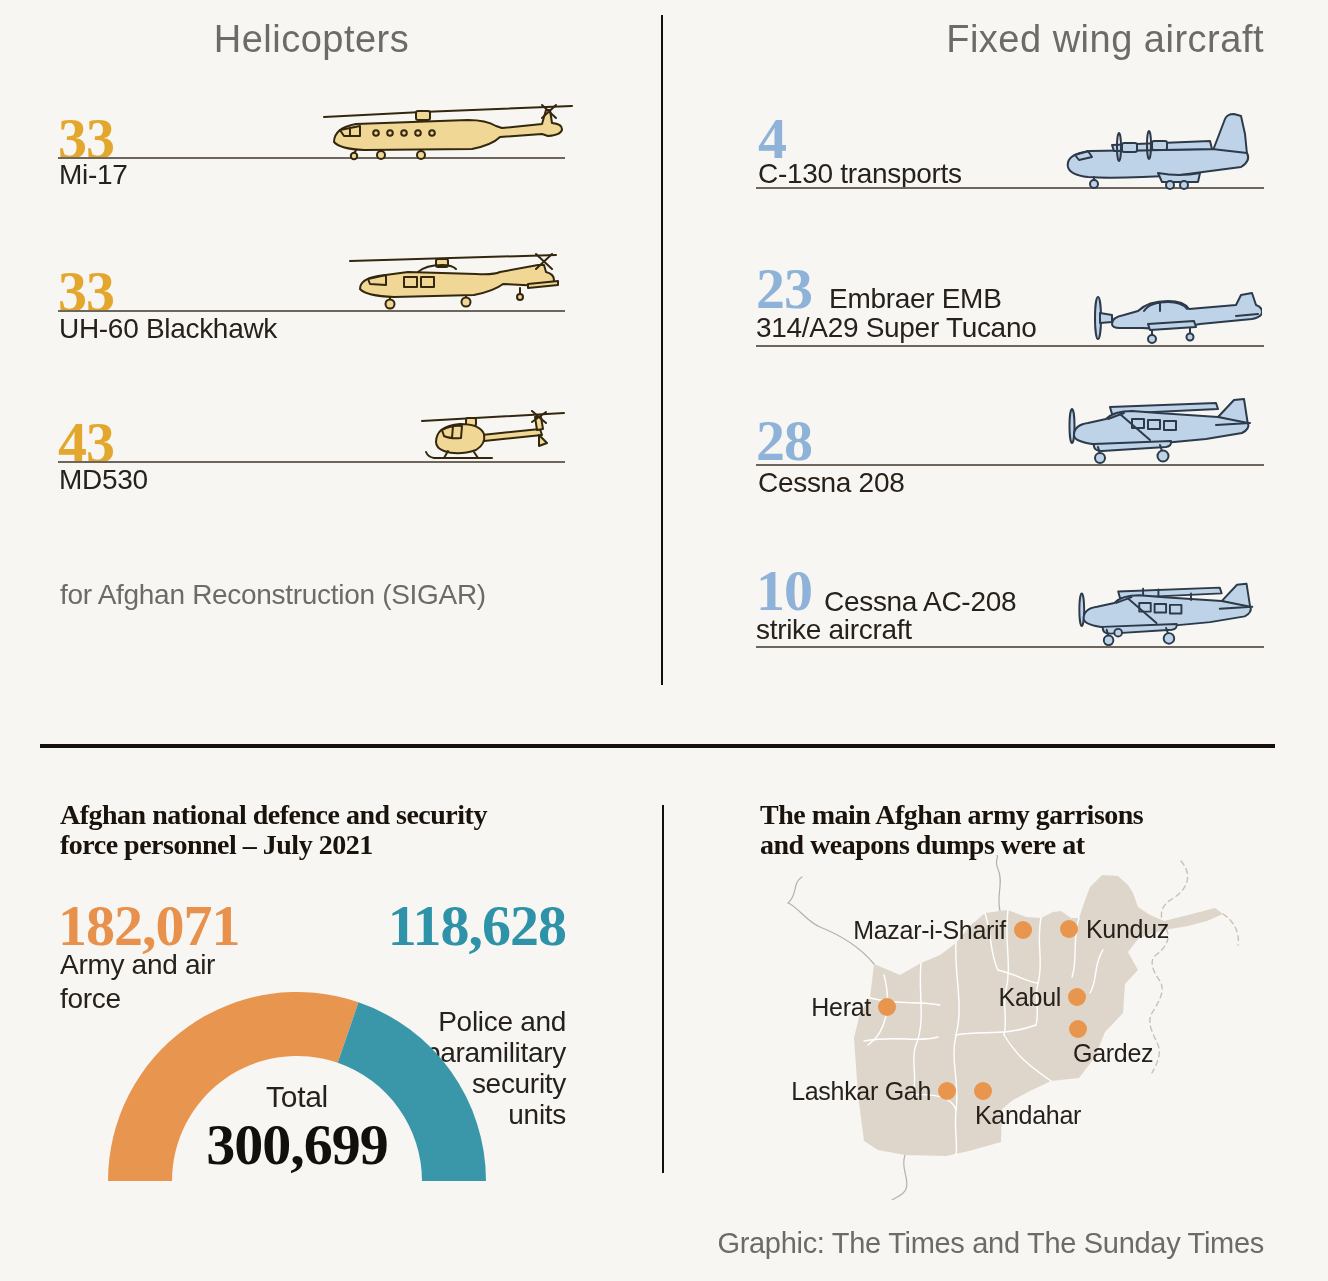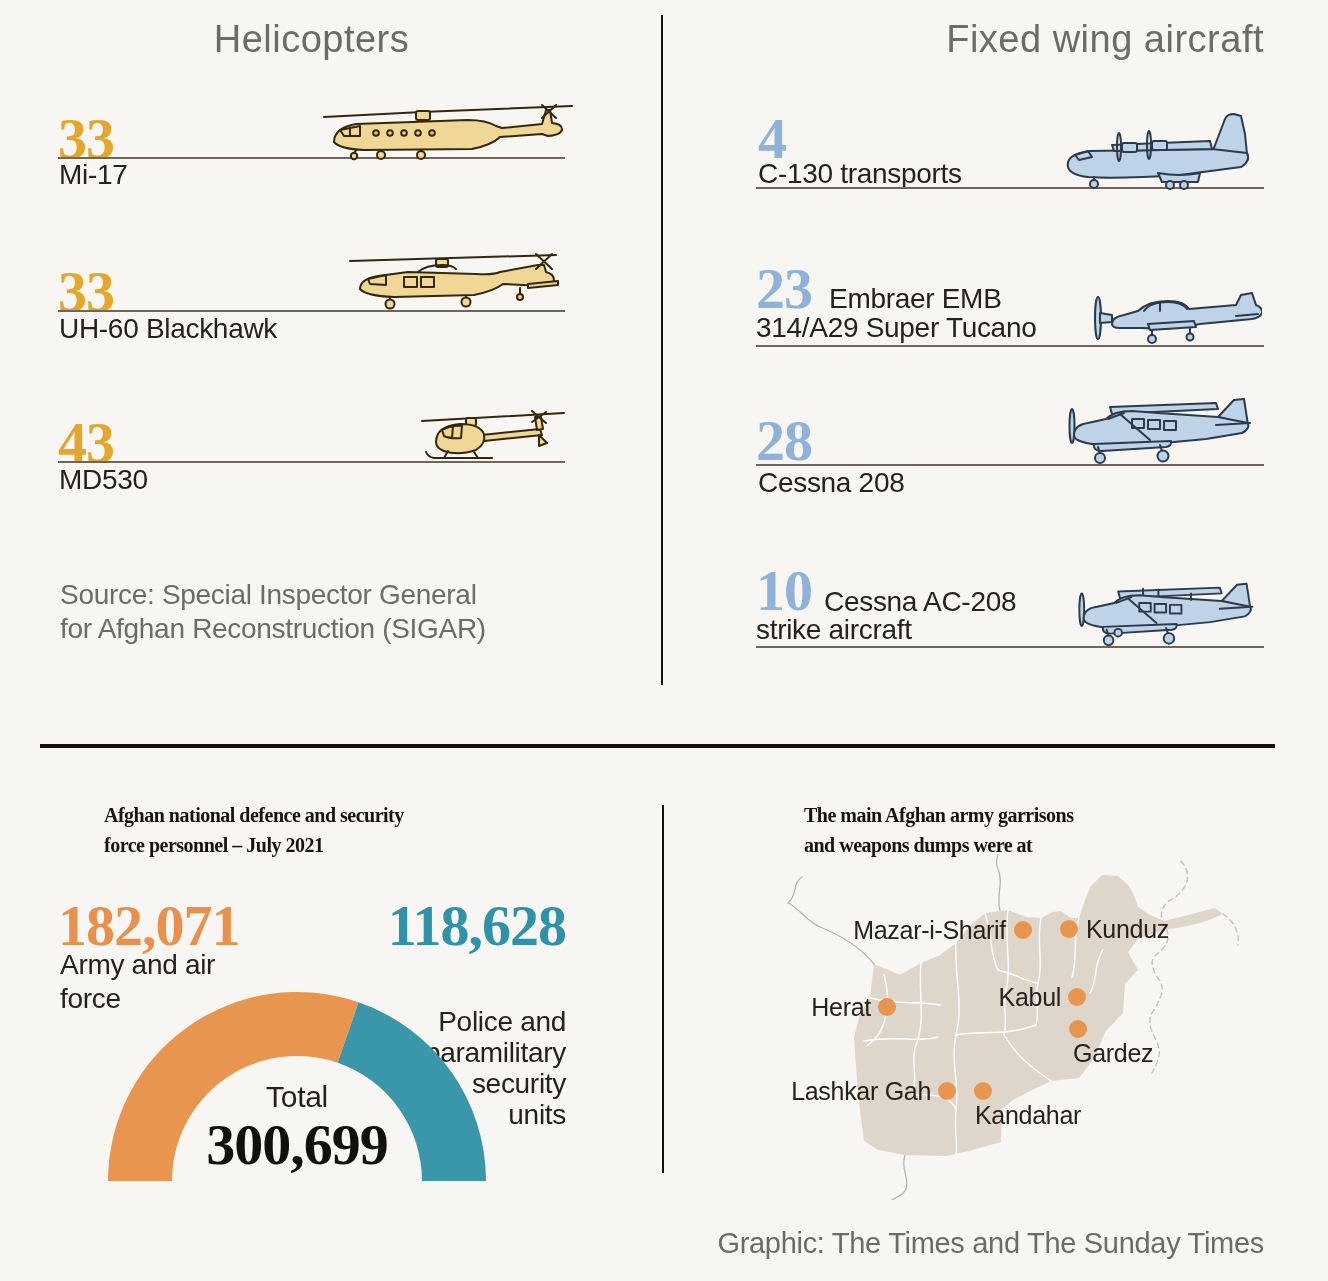--- a/index.html
+++ b/index.html
@@ -6,21 +6,21 @@
   .page{position:relative;width:1328px;height:1281px;background:var(--c-background,#f7f6f3);overflow:hidden;}
   .abs{position:absolute;}
   .coltitle{font-family:Liberation Sans, sans-serif;font-size:38px;color:var(--c-gray);text-align:center;letter-spacing:0.5px;}
   .bignum{font-family:"Liberation Serif",serif;font-size:58px;font-weight:bold;line-height:1;letter-spacing:-1px;text-align:right;}
   .gold{color:var(--c-gold);}
   .lblue{color:var(--c-light-blue);}
   .orange{color:var(--c-orange);}
   .teal{color:var(--c-teal);}
   .lbl{font-family:"Liberation Sans",sans-serif;font-size:28px;line-height:30px;color:var(--c-ink);letter-spacing:-0.3px;}
   .graylbl{font-family:"Liberation Sans",sans-serif;font-size:28px;line-height:34px;color:var(--c-gray);letter-spacing:-0.3px;}
-  .heading{font-family:"Liberation Serif",serif;font-weight:bold;font-size:20px;line-height:30px;color:var(--c-heading-ink);letter-spacing:-0.5px;margin-left:44px;}
+  .heading{font-family:"Liberation Serif",serif;font-weight:bold;font-size:28px;line-height:30px;color:var(--c-heading-ink);letter-spacing:-0.5px;}
   .ground{height:2px;background:var(--c-rule);}
   .vdiv{width:2px;background:var(--c-divider);}
   .hdiv{height:4px;background:var(--c-divider);}
   .veh{position:absolute;}
   .heli .fill{fill:var(--c-heli-fill);stroke:var(--c-heli-stroke);stroke-width:2;stroke-linejoin:round;}
   .heli .ln{fill:none;stroke:var(--c-heli-stroke);stroke-width:2;stroke-linecap:round;stroke-linejoin:round;}
   .plane .fill{fill:var(--c-plane-fill);stroke:var(--c-plane-stroke);stroke-width:2;stroke-linejoin:round;}
   .plane .ln{fill:none;stroke:var(--c-plane-stroke);stroke-width:2;stroke-linecap:round;stroke-linejoin:round;}
   .country{fill:var(--c-map-fill);stroke:none;}
   .province{fill:none;stroke:var(--c-map-line);stroke-width:1.4;stroke-linecap:round;}
@@ -95,21 +95,20 @@
       <path class="fill" d="M117,20 L115,7 L121,7 L123,19 Z"></path>
       <path class="ln" d="M112,1 L126,13 M126,2 L112,12"></path>
       <path class="fill" d="M119,25 L127,33 L119,36 Z"></path>
       <path class="fill" d="M16,32 Q16,16 40,14 Q60,14 64,24 Q66,34 56,40 Q38,46 24,41 Q16,38 16,32 Z"></path>
       <path class="ln" d="M22,20 Q32,15 42,16 L41,28 Q30,29 24,26 Z M33,16 L32,28"></path>
       <path class="ln" d="M28,41 L24,48 M54,42 L58,48 M14,48 L72,48 M14,48 Q8,47 6,42"></path>
     </svg>
   </div>
 
   <div class="abs" style="left:60px;top:578px;">
-    <div class="graylbl">Source: Special Inspector General</div>
     <div class="graylbl">for Afghan Reconstruction (SIGAR)</div>
   </div>
 
   <div>
     <div class="abs bignum lblue" style="left:758px;top:110px;">4</div>
     <div class="abs lbl" style="left:758px;top:159px;">C-130 transports</div>
     <div class="abs ground" style="left:756px;top:187px;width:508px;"></div>
     <svg class="veh plane" style="left:1062px;top:110px;" width="200" height="80" viewBox="0 0 200 80">
       <path class="fill" d="M150,43 L163,9 Q165,4 172,4 L179,6 L183,24 L185,44 Z"></path>
       <path class="fill" d="M6,57 Q4,47 18,43 L28,41 L150,39 L185,43 Q189,51 179,57 L118,65 Q56,69 26,67 Q8,65 6,57 Z"></path>

